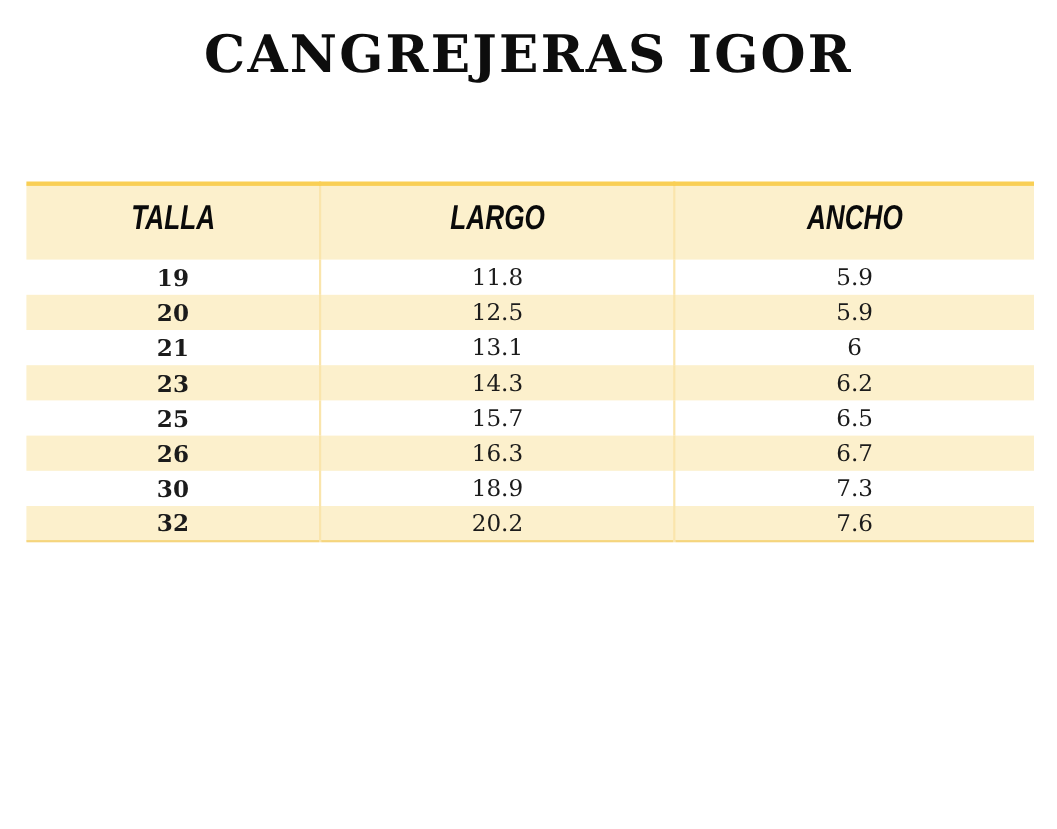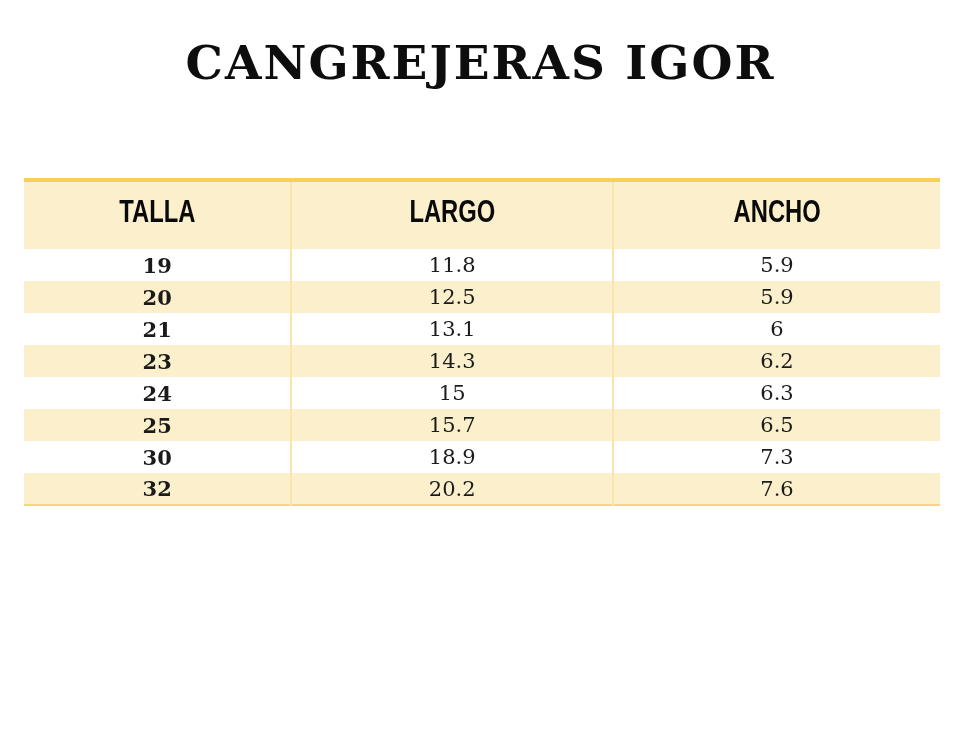--- a/index.html
+++ b/index.html
@@ -13,21 +13,21 @@
   html, body {
     width: 961px; height: 754px;
     background: #ffffff;
     overflow: hidden;
     font-family: "Liberation Serif", serif;
     color: var(--text);
   }
   .page { position: relative; width: 961px; height: 754px; }
 
   .page-title {
-    margin-top: 39px;
+    margin-top: 26px;
     text-align: center;
     font-family: "DejaVu Serif", serif;
     font-weight: 700;
     font-size: 47px;
     line-height: 1.0;
     letter-spacing: 2px;
     color: #0d0d0d;
   }
 
   table.size-chart {
@@ -39,20 +39,21 @@
     table-layout: fixed;
   }
   col.c1 { width: 29.2%; }
   col.c2 { width: 35.1%; }
   col.c3 { width: 35.7%; }
 
   thead tr {
     background: var(--cream);
     border-top: 4px solid var(--gold);
     height: 69px;
+    font-style: italic;
   }
   th {
     vertical-align: top;
     padding-top: 12px;
     text-align: center;
     font-family: "Liberation Sans", sans-serif;
     font-weight: 700;
     font-size: 29px;
     color: #0a0a0a;
   }
@@ -113,28 +114,28 @@
           <td data-name="talla-cell">21</td>
           <td data-name="largo-cell">13.1</td>
           <td data-name="ancho-cell">6</td>
         </tr>
         <tr data-name="table-row">
           <td data-name="talla-cell">23</td>
           <td data-name="largo-cell">14.3</td>
           <td data-name="ancho-cell">6.2</td>
         </tr>
         <tr data-name="table-row">
-          <td data-name="talla-cell">24</td>
-          <td data-name="largo-cell">15</td>
-          <td data-name="ancho-cell">6.3</td>
-        </tr>
-        <tr data-name="table-row">
           <td data-name="talla-cell">25</td>
           <td data-name="largo-cell">15.7</td>
           <td data-name="ancho-cell">6.5</td>
+        </tr>
+        <tr data-name="table-row">
+          <td data-name="talla-cell">26</td>
+          <td data-name="largo-cell">16.3</td>
+          <td data-name="ancho-cell">6.7</td>
         </tr>
         <tr data-name="table-row">
           <td data-name="talla-cell">30</td>
           <td data-name="largo-cell">18.9</td>
           <td data-name="ancho-cell">7.3</td>
         </tr>
         <tr data-name="table-row">
           <td data-name="talla-cell">32</td>
           <td data-name="largo-cell">20.2</td>
           <td data-name="ancho-cell">7.6</td>

